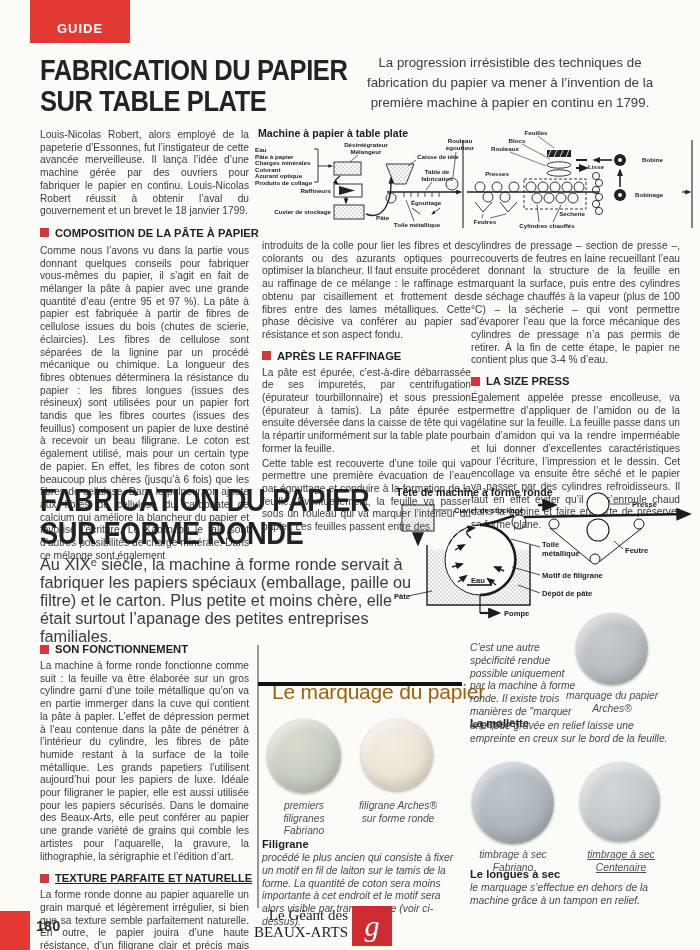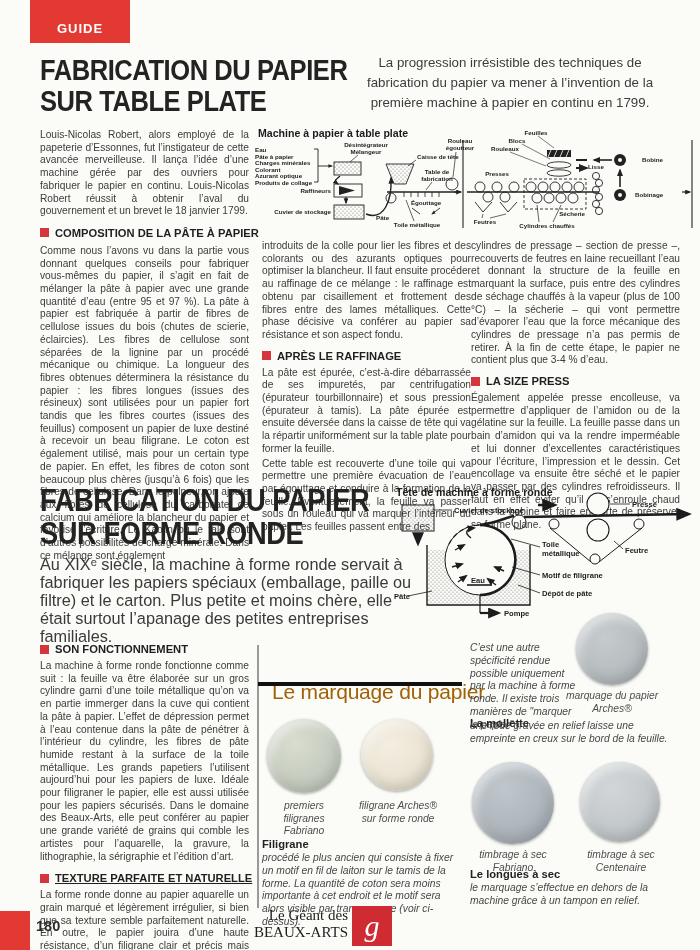--- a/index.html
+++ b/index.html
@@ -336,21 +336,21 @@
       <div>Arches®</div>
   </div>
   <div class="abs it-head" style="left:470px;top:717px;">La mollette</div>
   <div class="abs it-text" style="left:470px;top:720px;width:210px;">une roue gravée en relief laisse une empreinte en creux sur le bord de la feuille.</div>
 
   <div class="abs circle" style="left:472px;top:762px;width:82px;height:82px;
        background:radial-gradient(circle at 40% 33%, #bfc6cc 0%, #aeb6bc 55%, #9ca4ab 100%);"></div>
   <div class="abs circle" style="left:580px;top:762px;width:80px;height:80px;
        background:radial-gradient(circle at 40% 33%, #d2d6d8 0%, #c3c8ca 55%, #b2b8bb 100%);"></div>
   <div class="abs cap" style="left:460px;top:849px;width:106px;">timbrage à sec Fabriano</div>
-  <div class="abs cap" style="left:566px;top:849px;width:110px;">timbrage à sec Centenaire</div>
+  <div class="abs cap" style="left:566px;top:849px;width:110px;text-decoration:underline;">timbrage à sec Centenaire</div>
   <div class="abs it-head" style="left:470px;top:868px;">Le longues à sec</div>
   <div class="abs it-text" style="left:470px;top:882px;width:210px;">le marquage s’effectue en dehors de la machine grâce à un tampon en relief.</div>
 
   <div class="abs corner"></div>
   <div class="abs pagenum">180</div>
   <div class="abs logo-text">
     <div>Le Géant des</div>
     <div>BEAUX-ARTS</div>
   </div>
   <div class="abs logo-sq">

